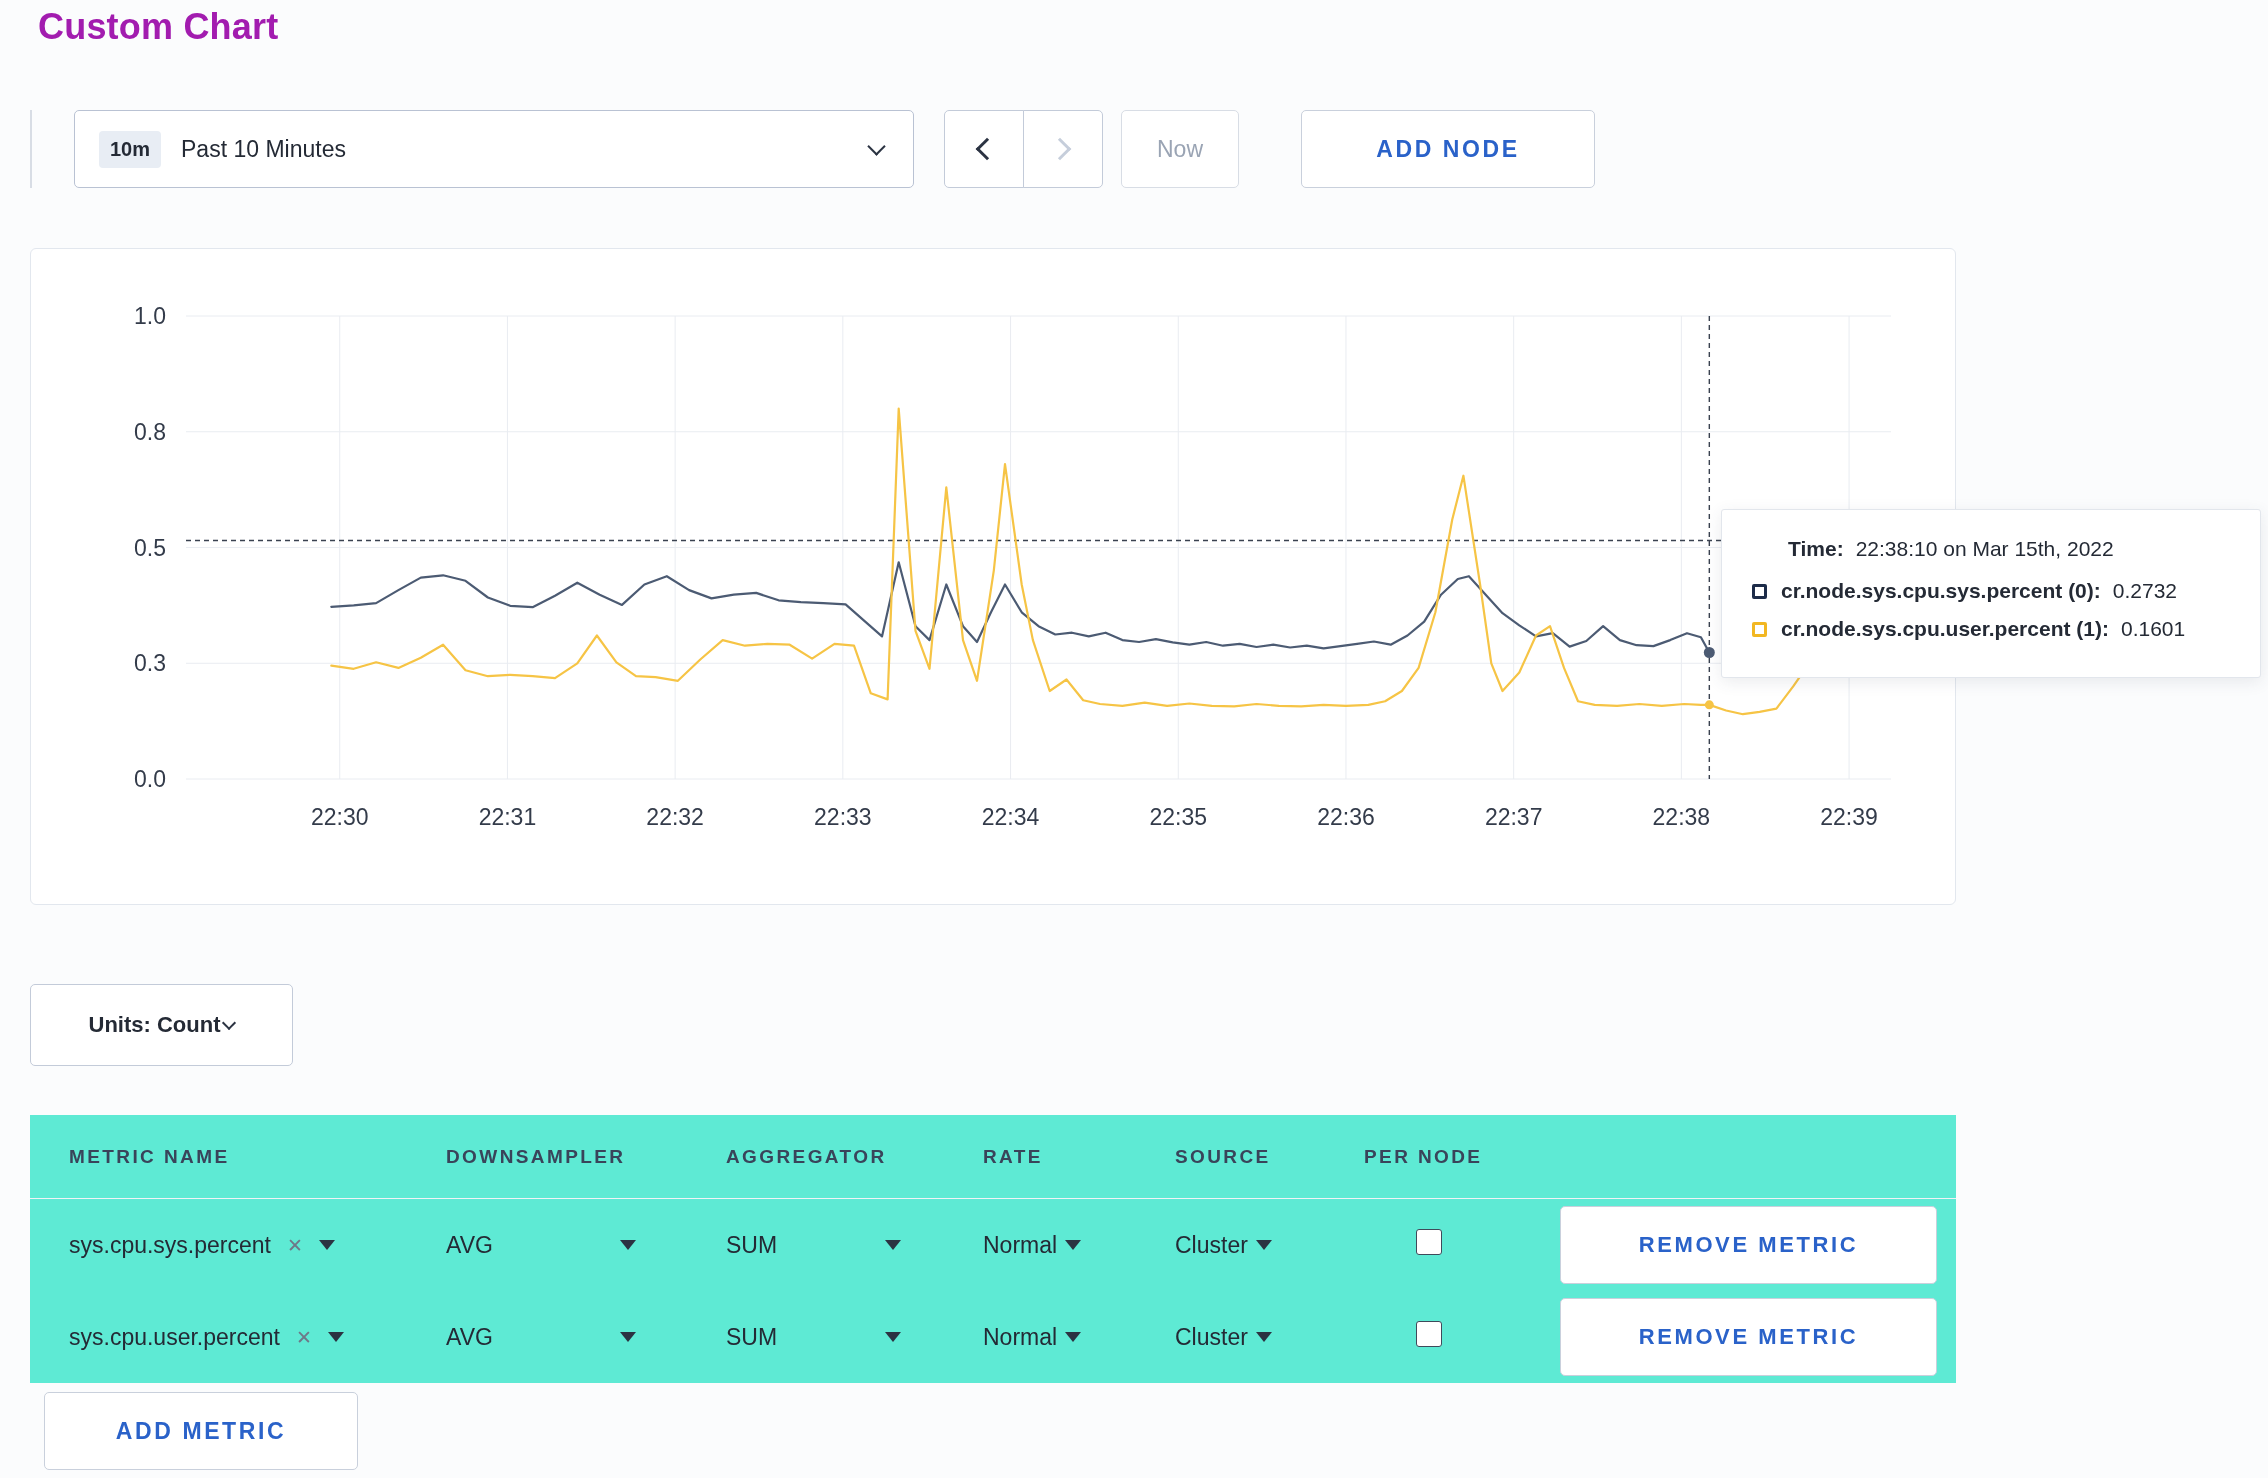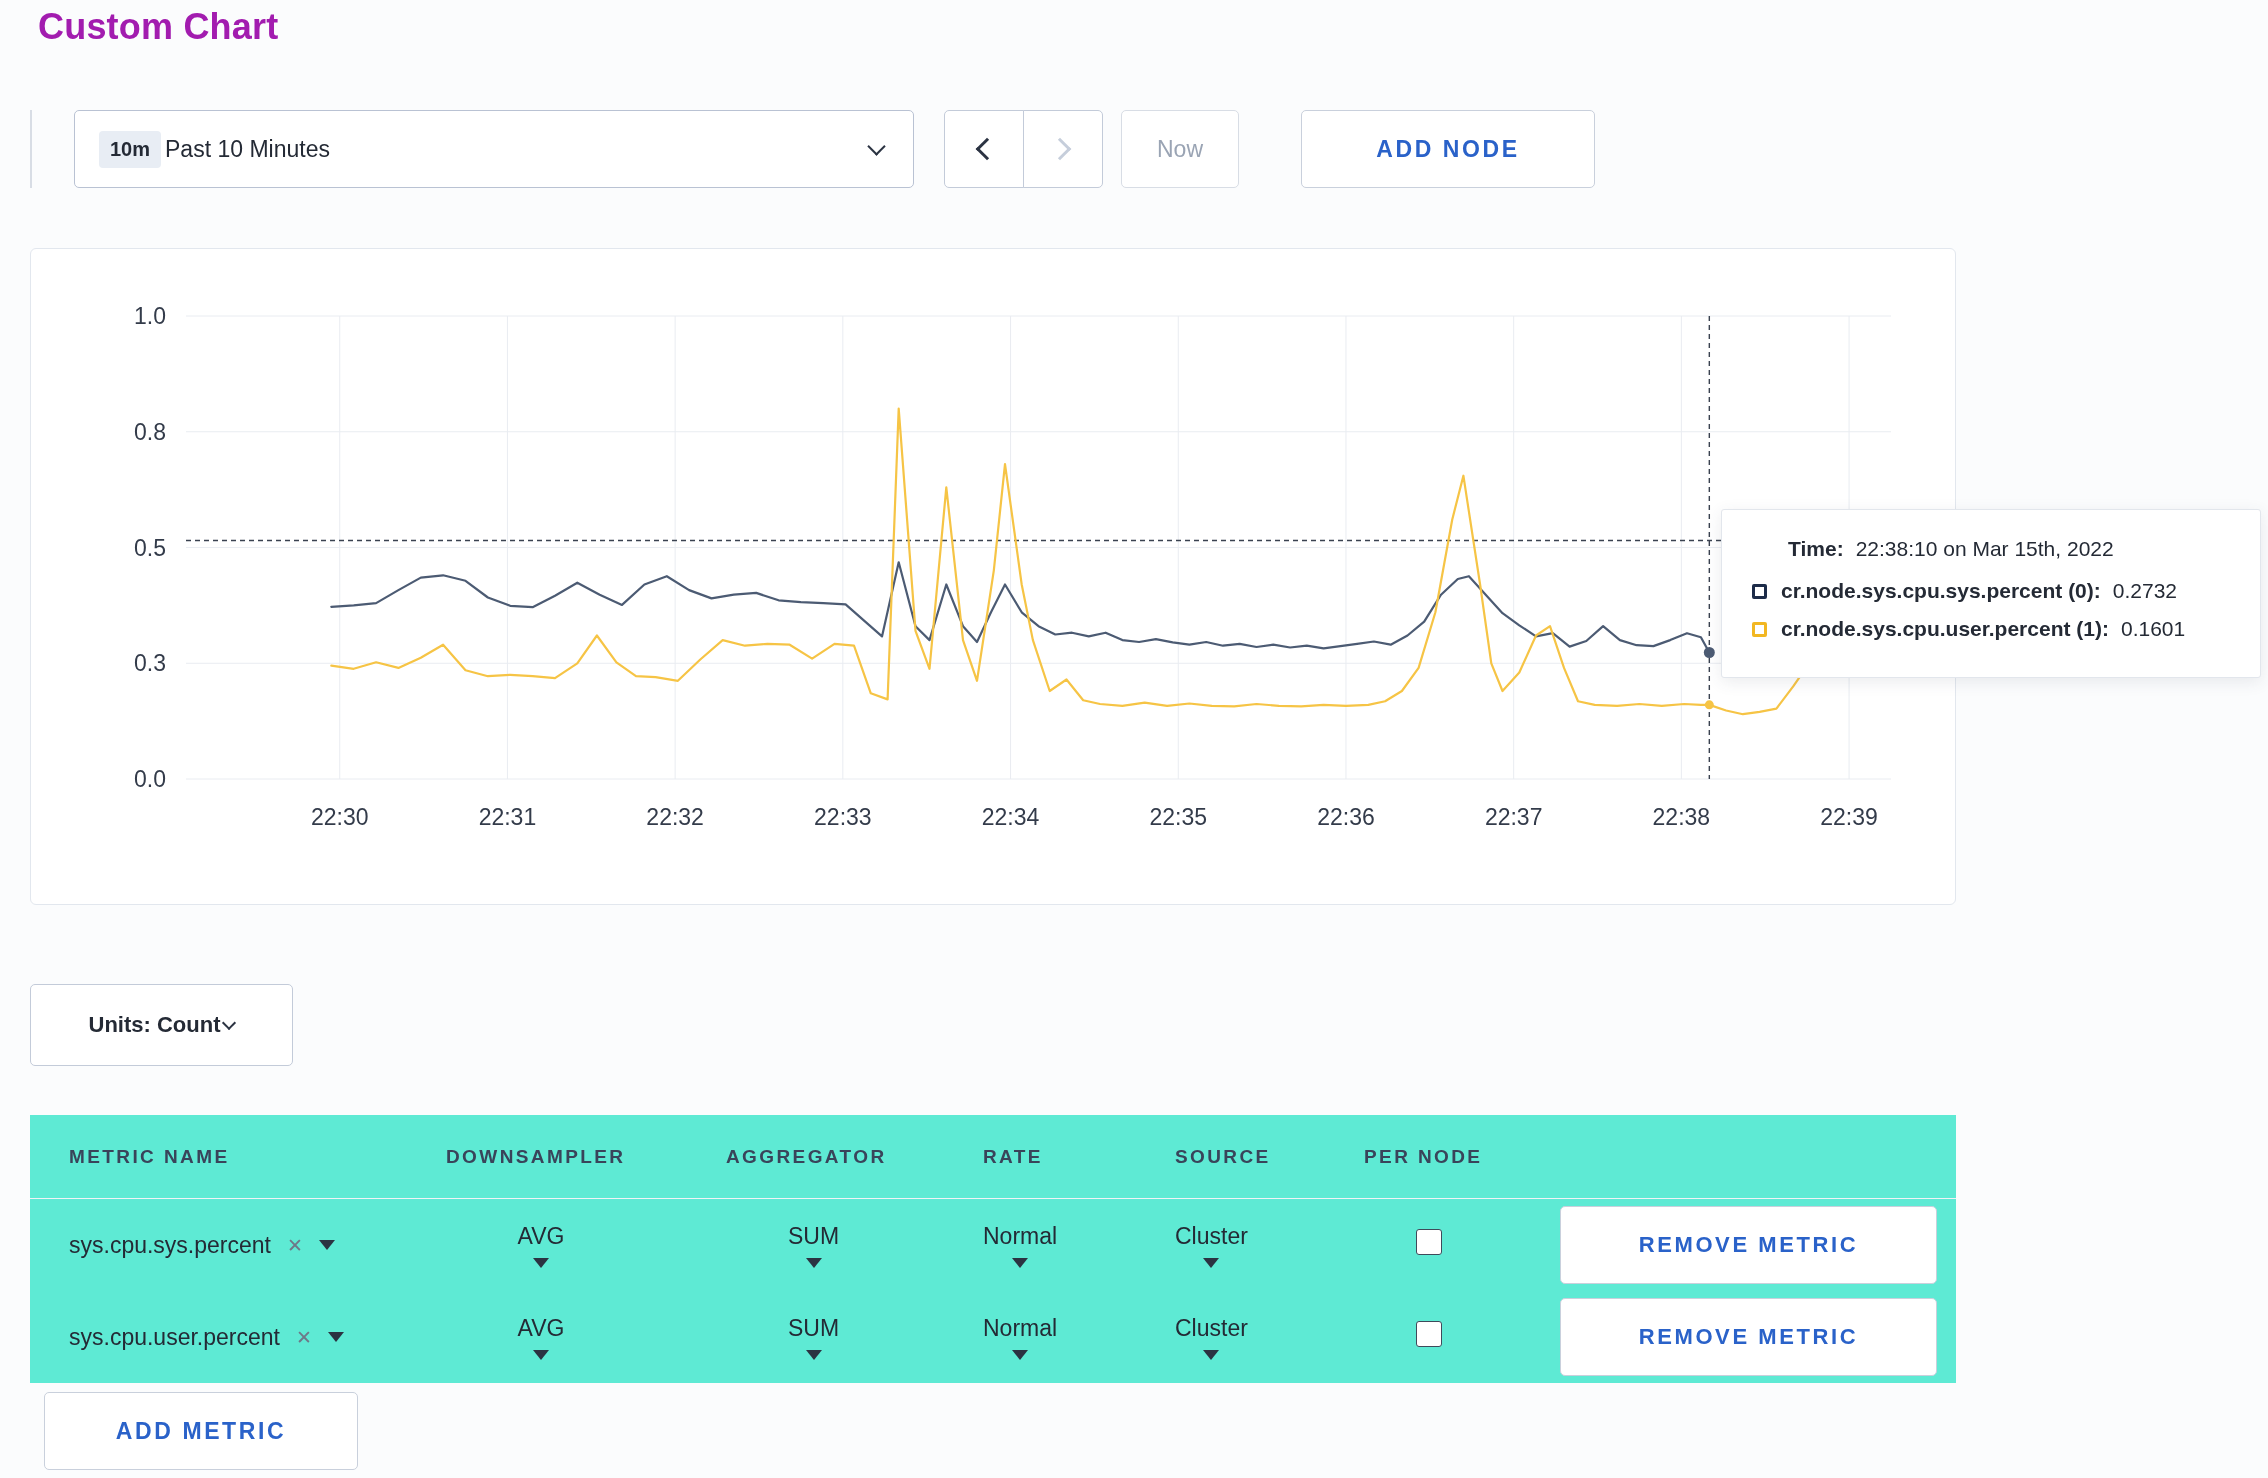--- a/index.html
+++ b/index.html
@@ -21,21 +21,21 @@
   
   .toolbar { position: absolute; left: 30px; top: 110px; height: 78px; display: flex; align-items: center; }
   .toolbar-rule { width: 2px; height: 78px; background: #d8dde5; margin-right: 42px; }
   .time-select {
     width: 840px; height: 78px; background: #fff;
     border: 1px solid #b9c2d3; border-radius: 5px;
     display: flex; align-items: center; padding: 0 30px 0 24px; cursor: pointer;
   }
   .time-badge {
     background: #e8edf4; border-radius: 4px; padding: 7px 11px;
-    font-size: 20px; font-weight: 700; color: #242a35; margin-right: 4px;
+    font-size: 20px; font-weight: 700; color: #242a35; margin-right: 20px;
   }
   .time-label { font-size: 23px; color: #242a35; }
   .chev {
     display: inline-block; width: 13px; height: 13px;
     border-right: 2.4px solid #2b3342; border-bottom: 2.4px solid #2b3342;
     transform: rotate(45deg); margin-top: -6px;
   }
   .time-select .chev { margin-left: auto; }
 
   .nav-group { display: flex; margin-left: 30px; }
@@ -109,21 +109,21 @@
   }
   .mt-row { height: 92px; }
   .cell { font-size: 23px; color: #242a35; }
   .c-metric { display: flex; align-items: center; gap: 16px; }
   .xicon { font-size: 19px; color: #6e7888; cursor: pointer; }
   .caret {
     display: inline-block; width: 0; height: 0;
     border-left: 8px solid transparent; border-right: 8px solid transparent;
     border-top: 10px solid #2b3342; cursor: pointer;
   }
-  .sel { display: inline-flex; align-items: center; gap: 8px; cursor: pointer; flex-direction: column; }
+  .sel { display: inline-flex; align-items: center; gap: 8px; cursor: pointer; }
   .w-ds { width: 190px; justify-content: space-between; }
   .w-ag { width: 175px; justify-content: space-between; }
   .checkbox {
     display: inline-block; width: 26px; height: 26px; margin-left: 52px;
     border: 1.6px solid #3f4a5a; border-radius: 3px; background: #fff; cursor: pointer;
   }
   .btn-remove-metric { width: 377px; height: 78px; font-size: 22px; }
 
   .add-metric-btn { position: absolute; left: 44px; top: 1392px; width: 314px; height: 78px; }
 </style>

